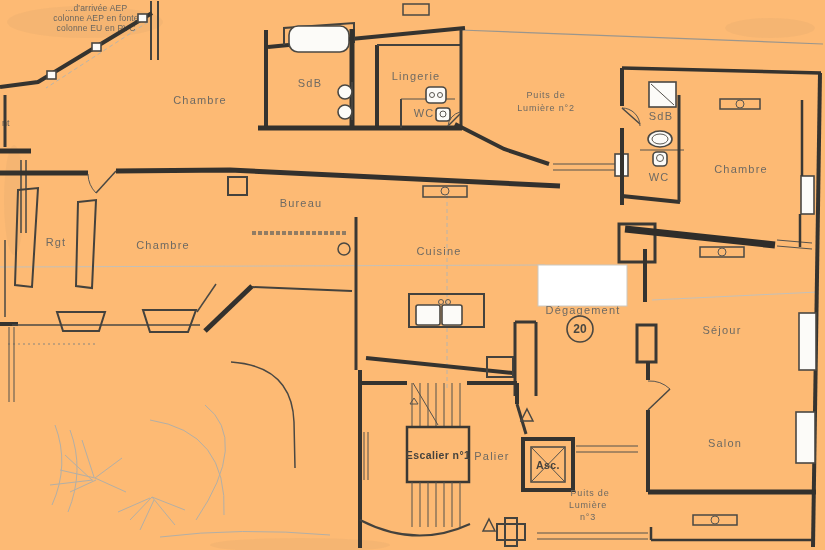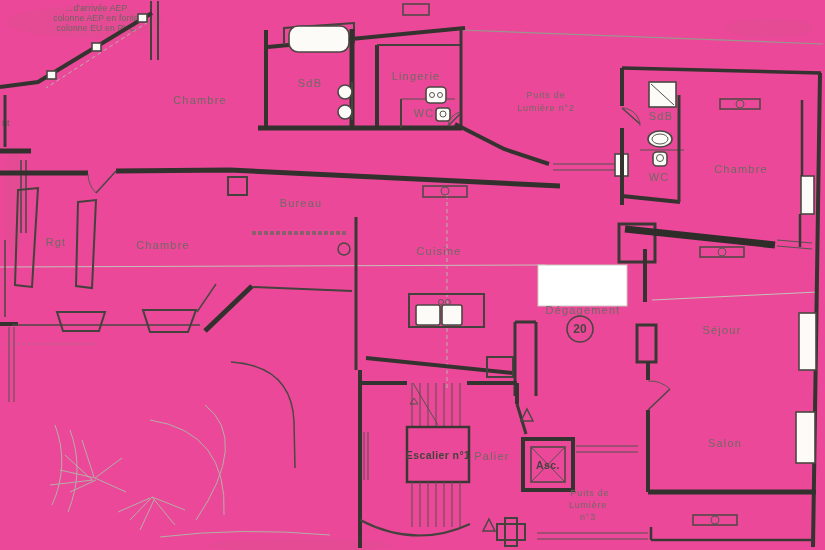--- a/index.html
+++ b/index.html
@@ -1,18 +1,18 @@
 <!DOCTYPE html>
 <html><head>
 <meta charset="utf-8">
 <style>
   html,body{margin:0;padding:0;background:#e8e6e2;}
   .stage{
     position:relative;width:825px;height:550px;overflow:hidden;
-    background:#ec4899;
+    background:#fdba74;
     font-family:"Liberation Sans", sans-serif;
   }
   svg{display:block}
   
   .w7{stroke:#2f2d2a;stroke-width:7;fill:none;stroke-linecap:butt}
   .w5{stroke:#33312d;stroke-width:5;fill:none;stroke-linecap:butt}
   .w4{stroke:#35332f;stroke-width:4;fill:none;stroke-linecap:butt}
   .w35{stroke:#35332f;stroke-width:3.5;fill:none}
   .w3{stroke:#3a3834;stroke-width:3;fill:none}
   .w25{stroke:#3a3834;stroke-width:2.5;fill:none}

